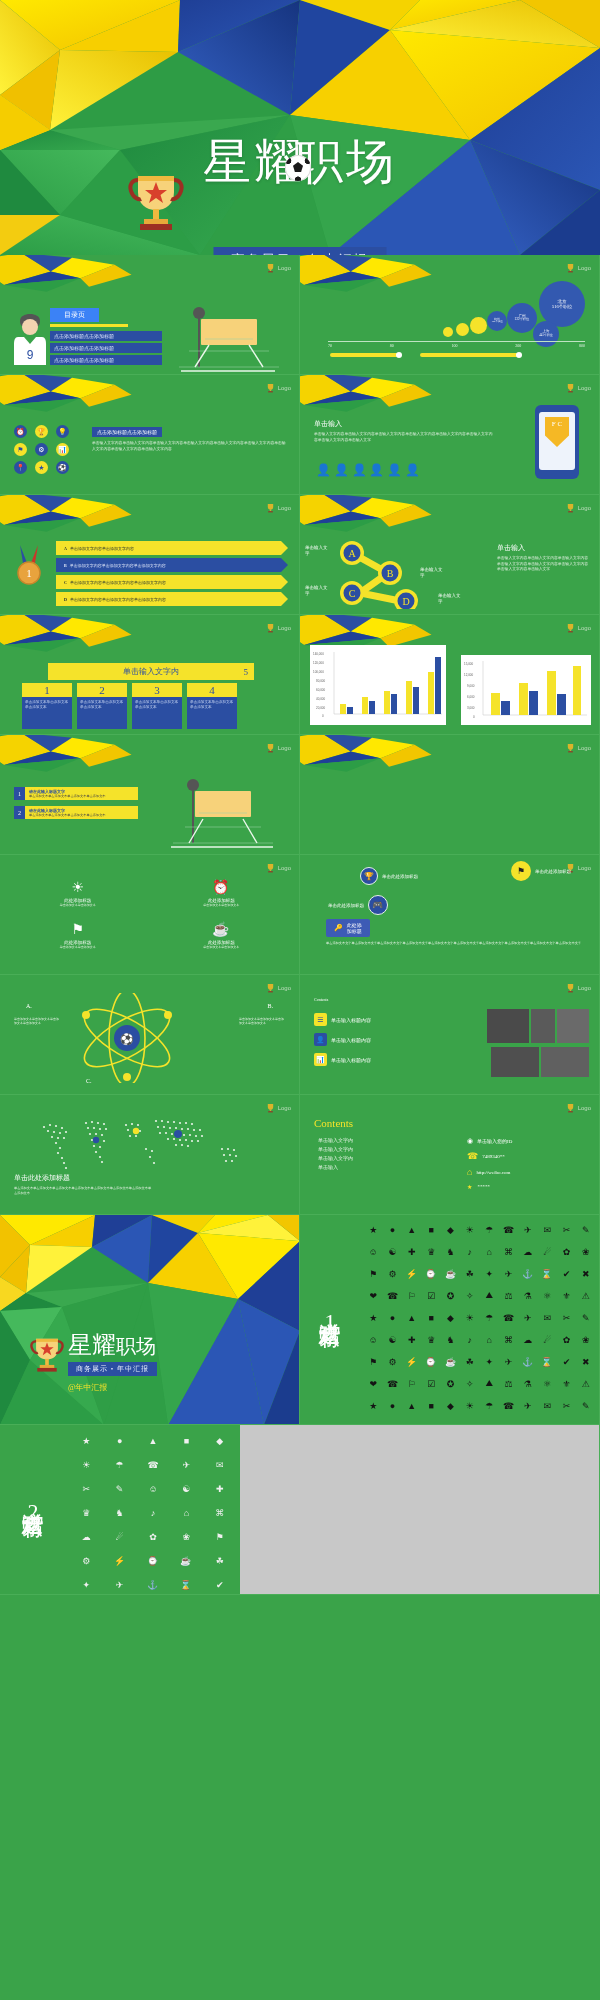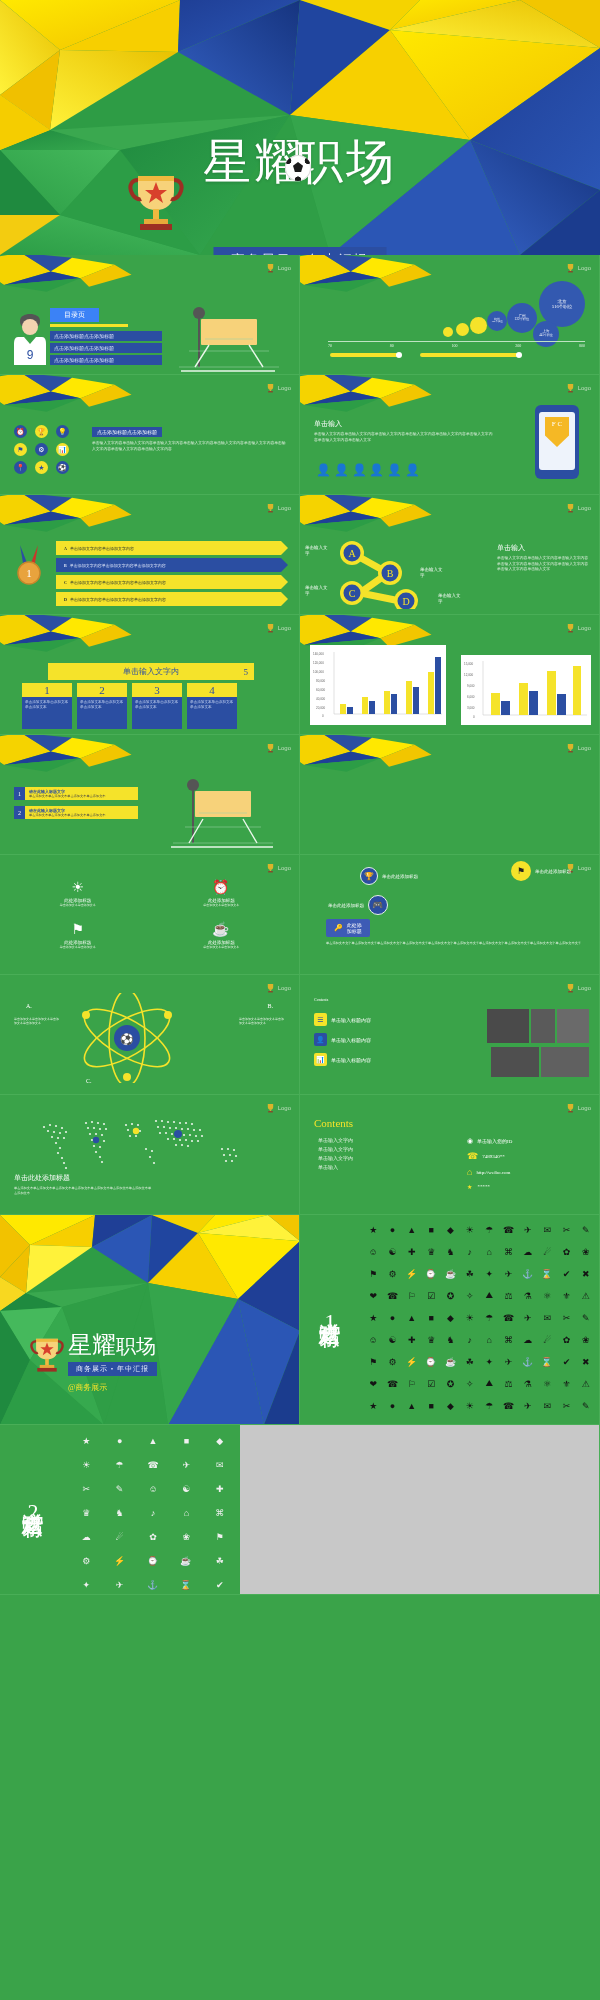--- a/index.html
+++ b/index.html
@@ -975,21 +975,21 @@
           <rect x="25" y="39" width="6" height="11" fill="#efb93f"></rect>
             <rect x="16" y="49" width="24" height="5" fill="#e8a93a"></rect>
           <rect x="12" y="54" width="32" height="6" fill="#9c2f23"></rect>
           <polygon points="28,12 31,20 39,20 32.5,25 35,33 28,28 21,33 23.5,25 17,20 25,20" fill="#d8402c"></polygon>
         </svg>
         <div style="position:absolute;left:68px;top:118px;z-index:6">
           <div style="font-size:24px;color:#fff;line-height:1">
             <span>星耀</span><span style="font-size:20px">职场</span>
           </div>
           <div style="background:#2b4ea2;color:#e9eefb;font-size:7px;padding:2px 8px;display:inline-block;margin-top:5px;letter-spacing:1px">商务展示 • 年中汇报</div>
-          <div style="font-size:8px;color:#f5e32a;margin-top:6px">@商务展示</div>
+          <div style="font-size:8px;color:#f5e32a;margin-top:6px">@年中汇报</div>
         </div>
       </div>
 
       <div class="slide gift" style="height:210px;display:flex">
         <div style="width:60px;display:flex;align-items:center;justify-content:center;padding:6px">
           <div class="gift-label" style="writing-mode:vertical-rl;text-orientation:upright">赠送素材1</div>
         </div>
         <div style="flex:1;background:#3aa349;padding:4px">
           <div class="icon-sheet" id="sheet1" style="grid-template-columns:repeat(12,1fr);grid-auto-rows:21px">
               <div class="icon-cell" style="color: rgb(20, 20, 20);">★</div>

